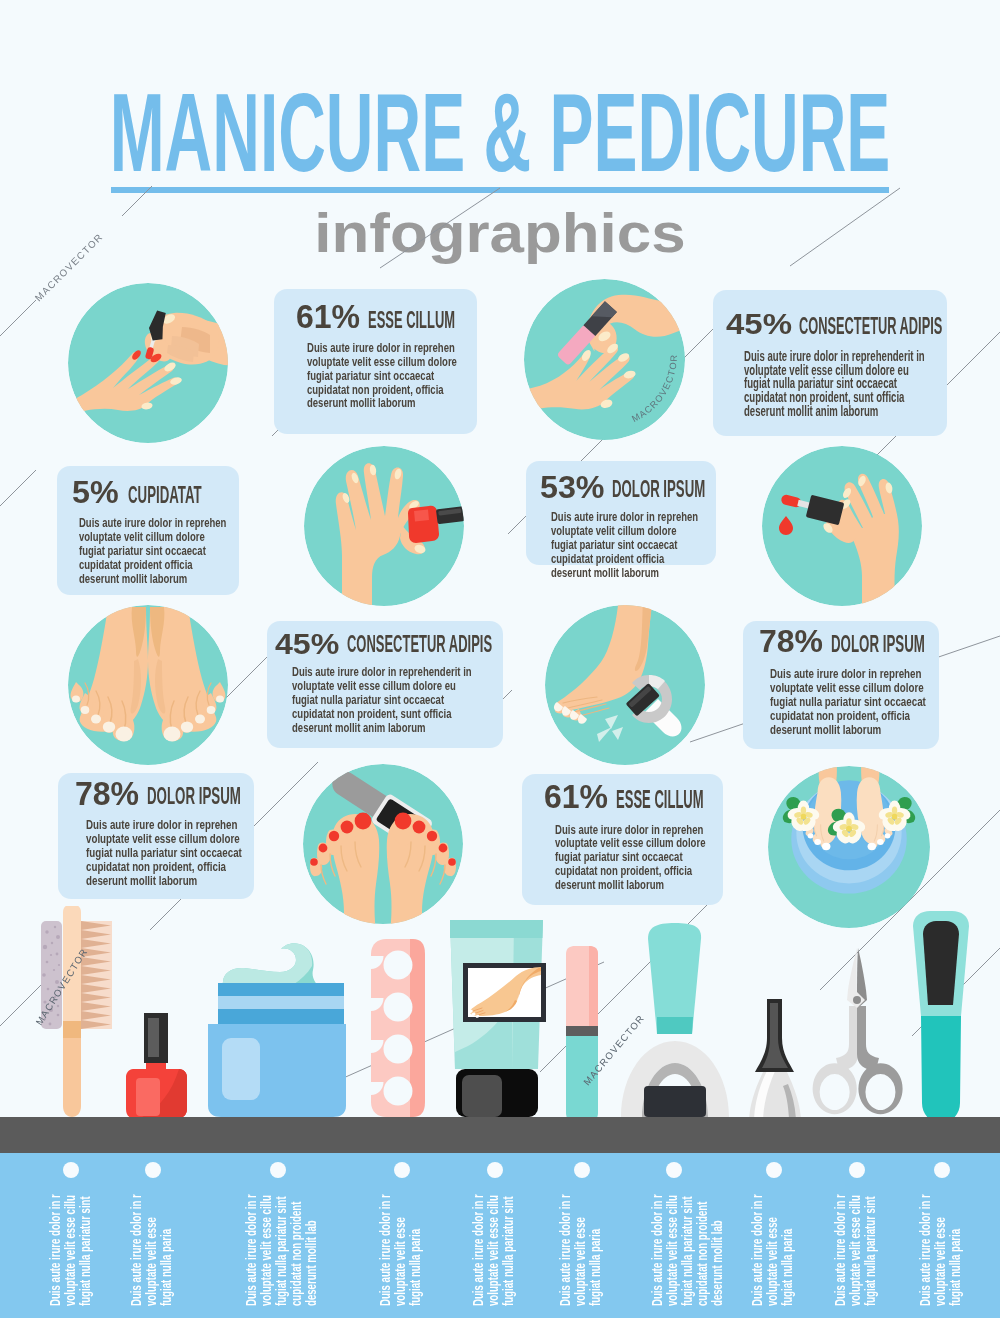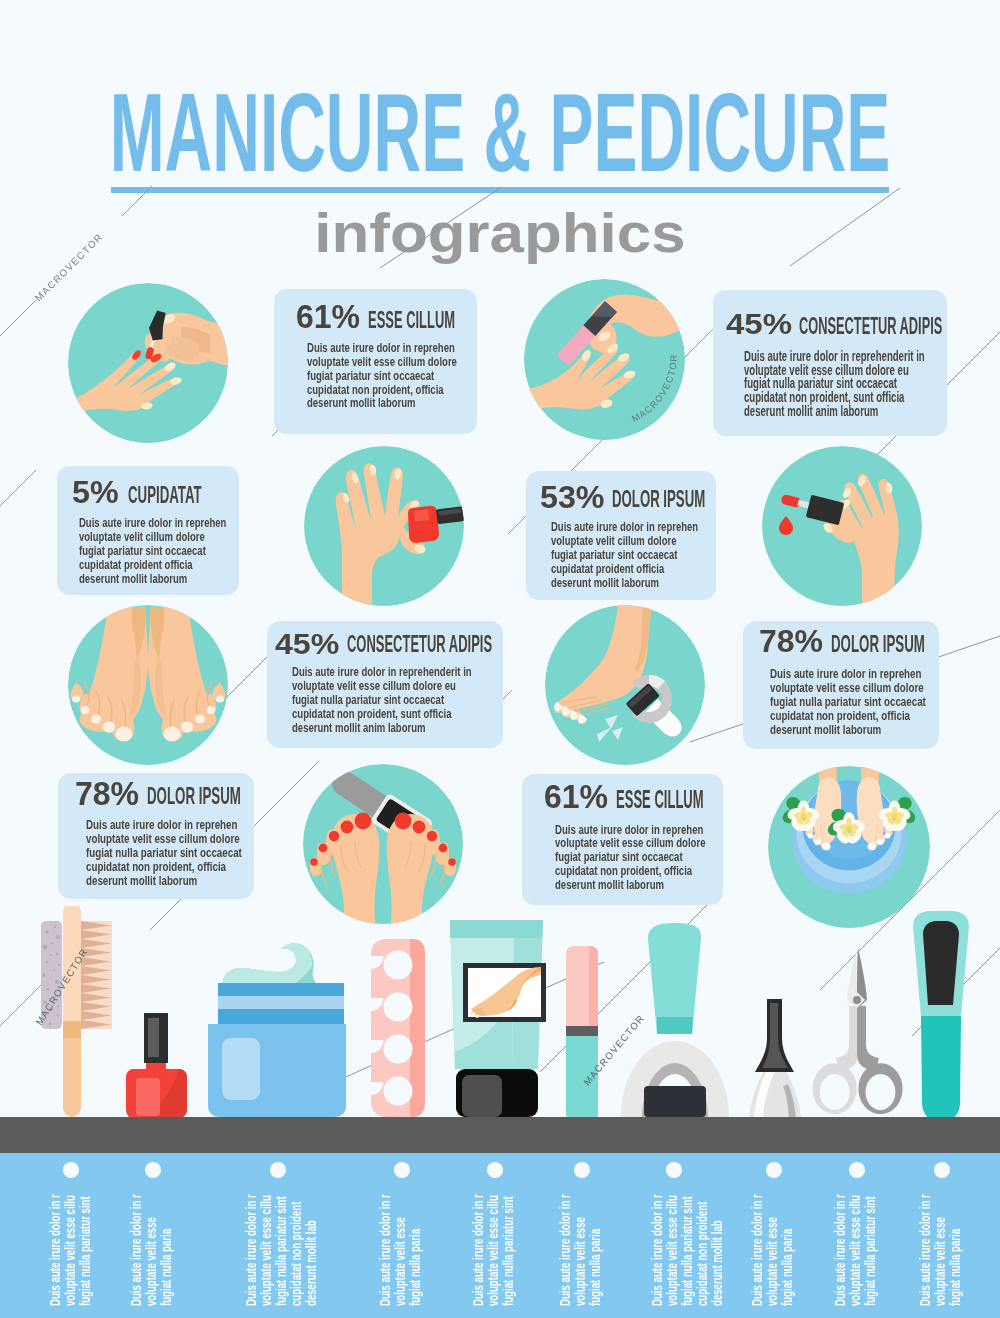--- a/index.html
+++ b/index.html
@@ -449,21 +449,21 @@
   </div>
   <div class="ibox" style="left:57px;top:430px;width:182px;height:129px;">
     <div class="ipct" style="left:14.7px;top:10.11px;font-size:32.11px;line-height:32.11px;transform:scaleX(1.005);">5%</div>
     <div class="ihead" style="left:71.4px;top:16.55px;font-size:24.51px;line-height:24.51px;transform:scaleX(0.541);">CUPIDATAT</div>
     <div class="ibody" style="left:21.9px;top:50.36px;font-size:13.38px;line-height:14.0px;transform:scaleX(0.711);">Duis aute irure dolor in reprehen
 voluptate velit cillum dolore
 fugiat pariatur sint occaecat
 cupidatat proident officia
 deserunt mollit laborum</div>
   </div>
-  <div class="ibox" style="left:526px;top:435px;width:190px;height:129px;">
+  <div class="ibox" style="left:526px;top:425px;width:190px;height:104px;">
     <div class="ipct" style="left:13.5px;top:9.81px;font-size:32.11px;line-height:32.11px;transform:scaleX(1.004);">53%</div>
     <div class="ihead" style="left:85.8px;top:16.13px;font-size:24.65px;line-height:24.65px;transform:scaleX(0.536);">DOLOR IPSUM</div>
     <div class="ibody" style="left:24.9px;top:49.26px;font-size:13.38px;line-height:14.0px;transform:scaleX(0.709);">Duis aute irure dolor in reprehen
 voluptate velit cillum dolore
 fugiat pariatur sint occaecat
 cupidatat proident officia
 deserunt mollit laborum</div>
   </div>
   <div class="ibox" style="left:267px;top:585px;width:236px;height:127px;">
     <div class="ipct" style="left:8.3px;top:7.24px;font-size:30.42px;line-height:30.42px;transform:scaleX(1.057);">45%</div>

